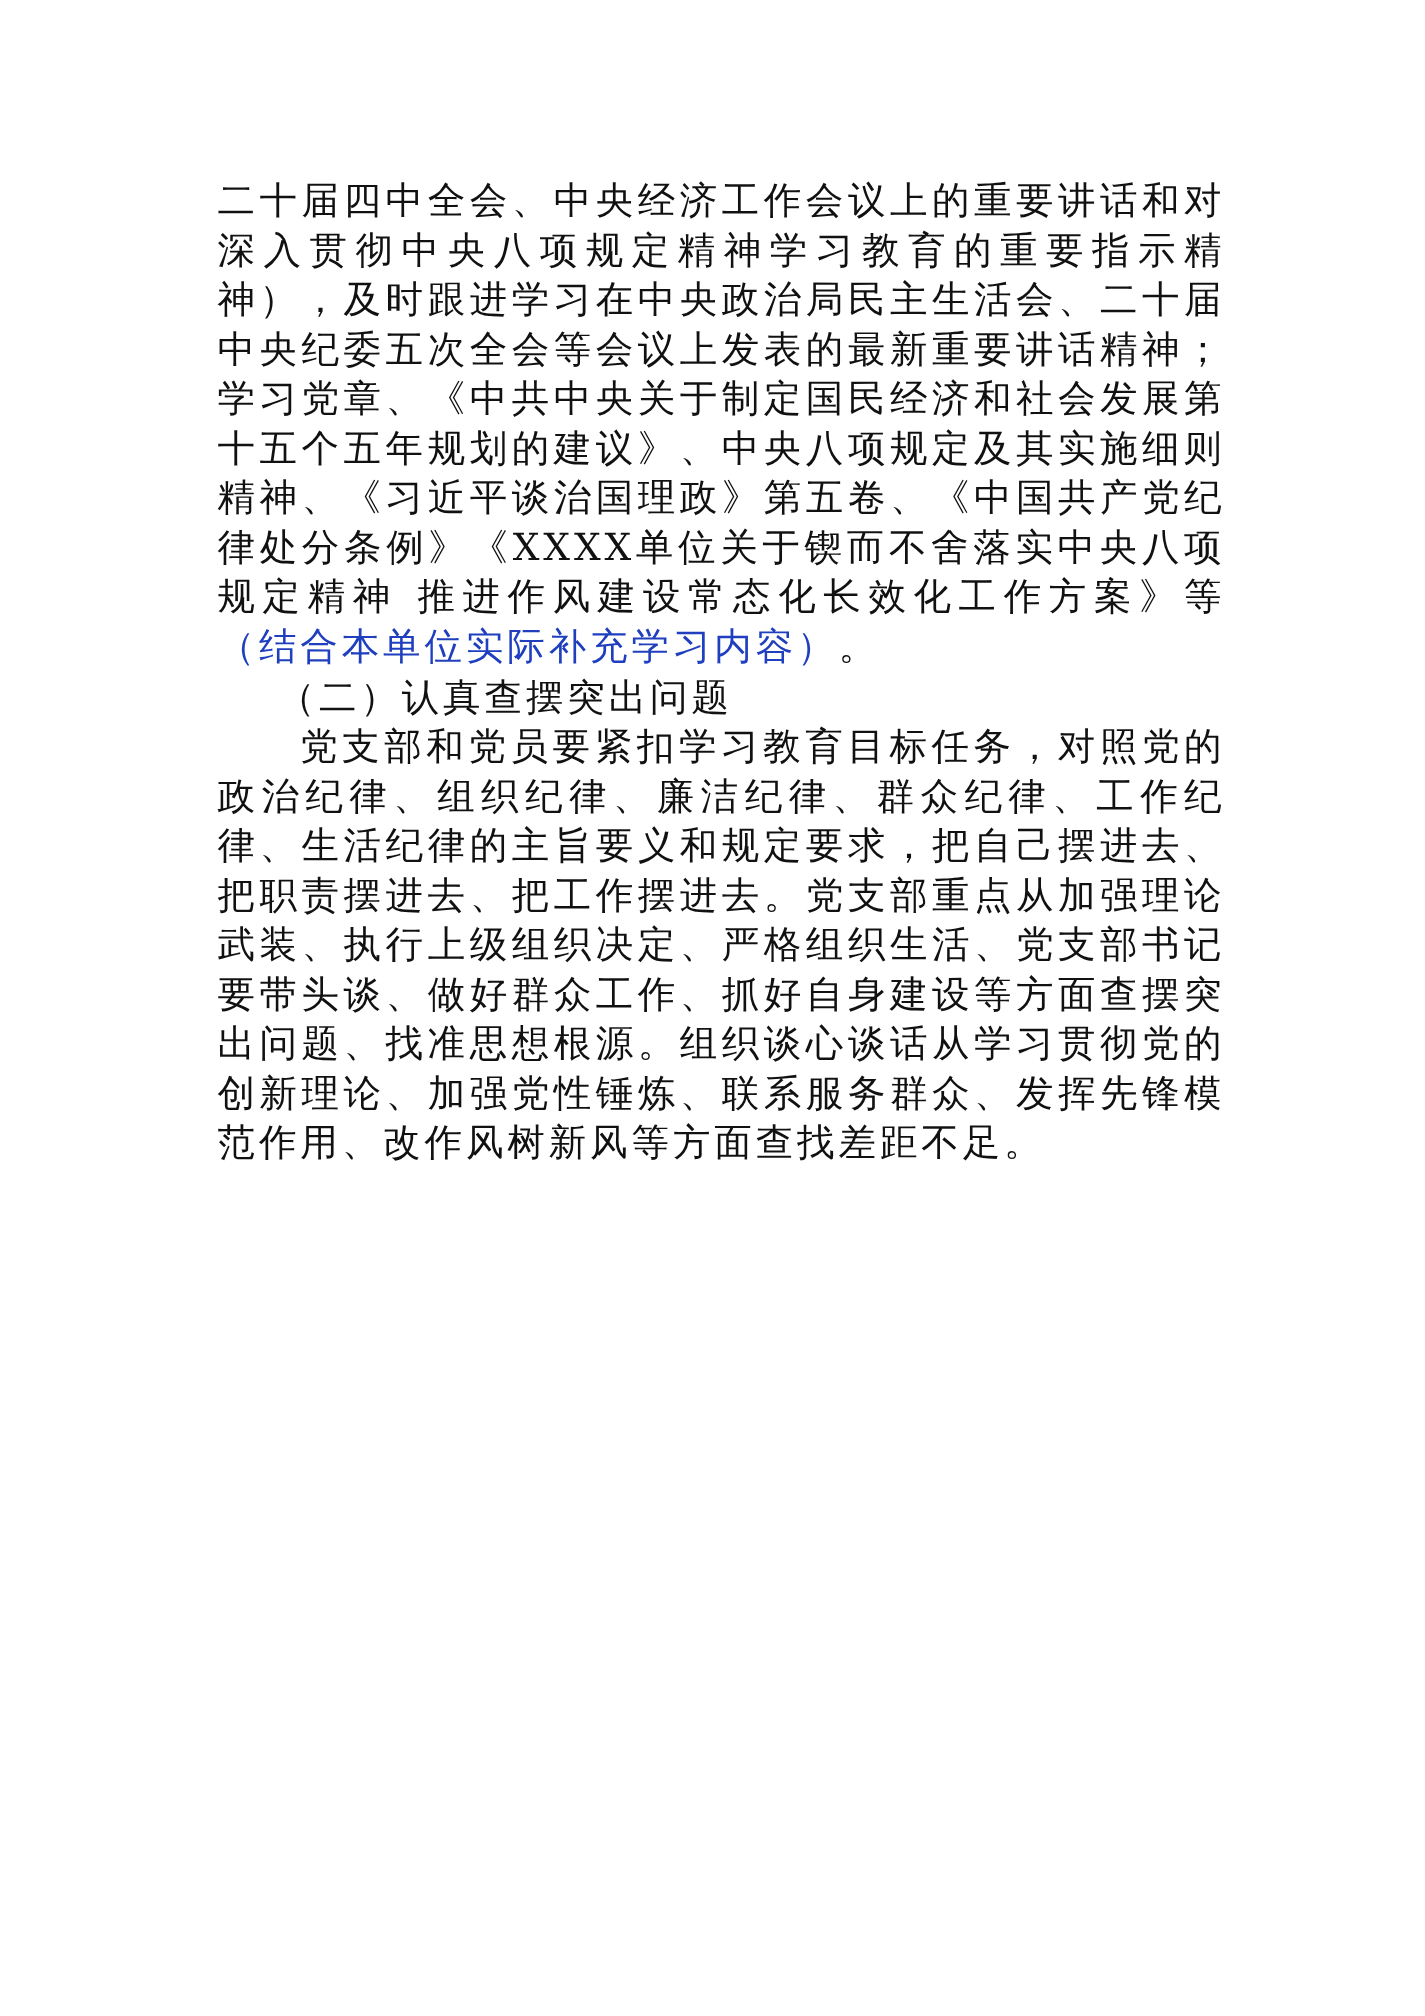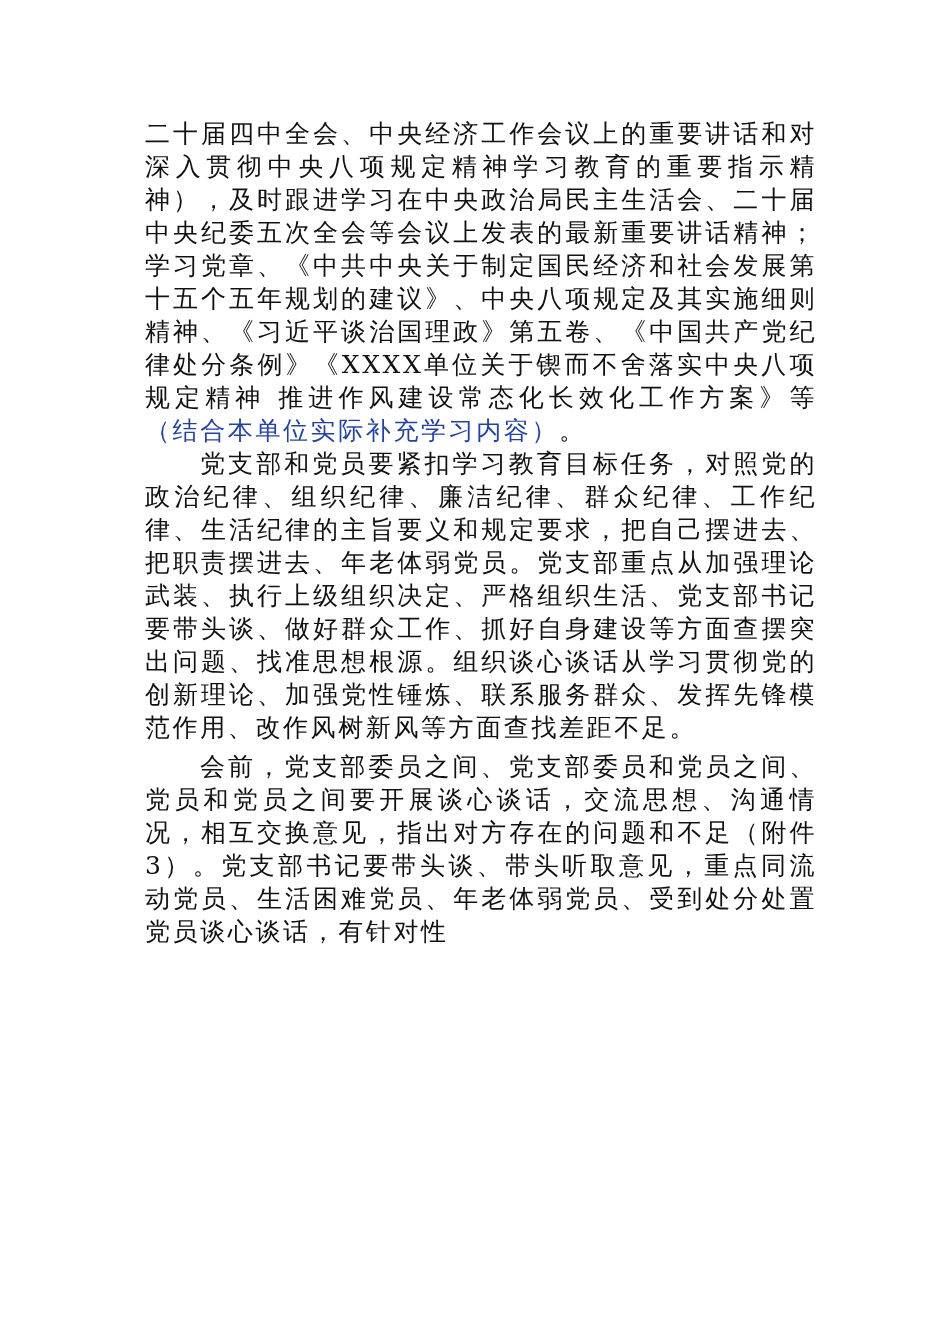--- a/index.html
+++ b/index.html
@@ -22,17 +22,17 @@
     .blue { color: #1f3fbf; }
     .bold { font-weight: normal; }
     .gap { margin-top: 6px; }
   </style>
 </head>
 <body>
 
 <div class="page">
   <p class="para"><span>二十届四中全会、中央经济工作会议上的重要讲话和对深入贯彻中央八项规定精神学习教育的重要指示精神），及时跟进学习在中央政治局民主生活会、二十届中央纪委五次全会等会议上发表的最新重要讲话精神；学习党章、《中共中央关于制定国民经济和社会发展第十五个五年规划的建议》、中央八项规定及其实施细则精神、《习近平谈治国理政》第五卷、《中国共产党纪律处分条例》《XXXX单位关于锲而不舍落实中央八项规定精神 推进作风建设常态化长效化工作方案》等</span><span class="blue">（结合本单位实际补充学习内容）</span><span>。</span></p>
 
+  <p class="para heading">（二）认真查摆突出问题</p>
 
-  <p class="para indent"><span>党支部和党员要紧扣学习教育目标任务，对照党的政治纪律、组织纪律、廉洁纪律、群众纪律、工作纪律、生活纪律的主旨要义和规定要求，把自己摆进去、把职责摆进去、年老体弱党员。</span><span class="bold">党支部</span><span>重点从加强理论武装、执行上级组织决定、严格组织生活、党支部书记要带头谈、做好群众工作、抓好自身建设等方面查摆突出问题、找准思想根源。组织</span><span class="bold">谈心谈话</span><span>从学习贯彻党的创新理论、加强党性锤炼、联系服务群众、发挥先锋模范作用、改作风树新风等方面查找差距不足。</span></p>
+  <p class="para indent"><span>党支部和党员要紧扣学习教育目标任务，对照党的政治纪律、组织纪律、廉洁纪律、群众纪律、工作纪律、生活纪律的主旨要义和规定要求，把自己摆进去、把职责摆进去、把工作摆进去。</span><span class="bold">党支部</span><span>重点从加强理论武装、执行上级组织决定、严格组织生活、党支部书记要带头谈、做好群众工作、抓好自身建设等方面查摆突出问题、找准思想根源。组织</span><span class="bold">谈心谈话</span><span>从学习贯彻党的创新理论、加强党性锤炼、联系服务群众、发挥先锋模范作用、改作风树新风等方面查找差距不足。</span></p>
 
-  <p class="para indent gap"><span>会前，党支部委员之间、党支部委员和党员之间、党员和党员之间要开展</span><span class="bold">谈心谈话</span><span>，交流思想、沟通情况，相互交换意见，指出对方存在的问题和不足（附件3）。党支部书记要带头谈、带头听取意见，重点同流动党员、生活困难党员、年老体弱党员、受到处分处置党员谈心谈话，有针对性</span></p>
 </div>
 
 </body></html>

